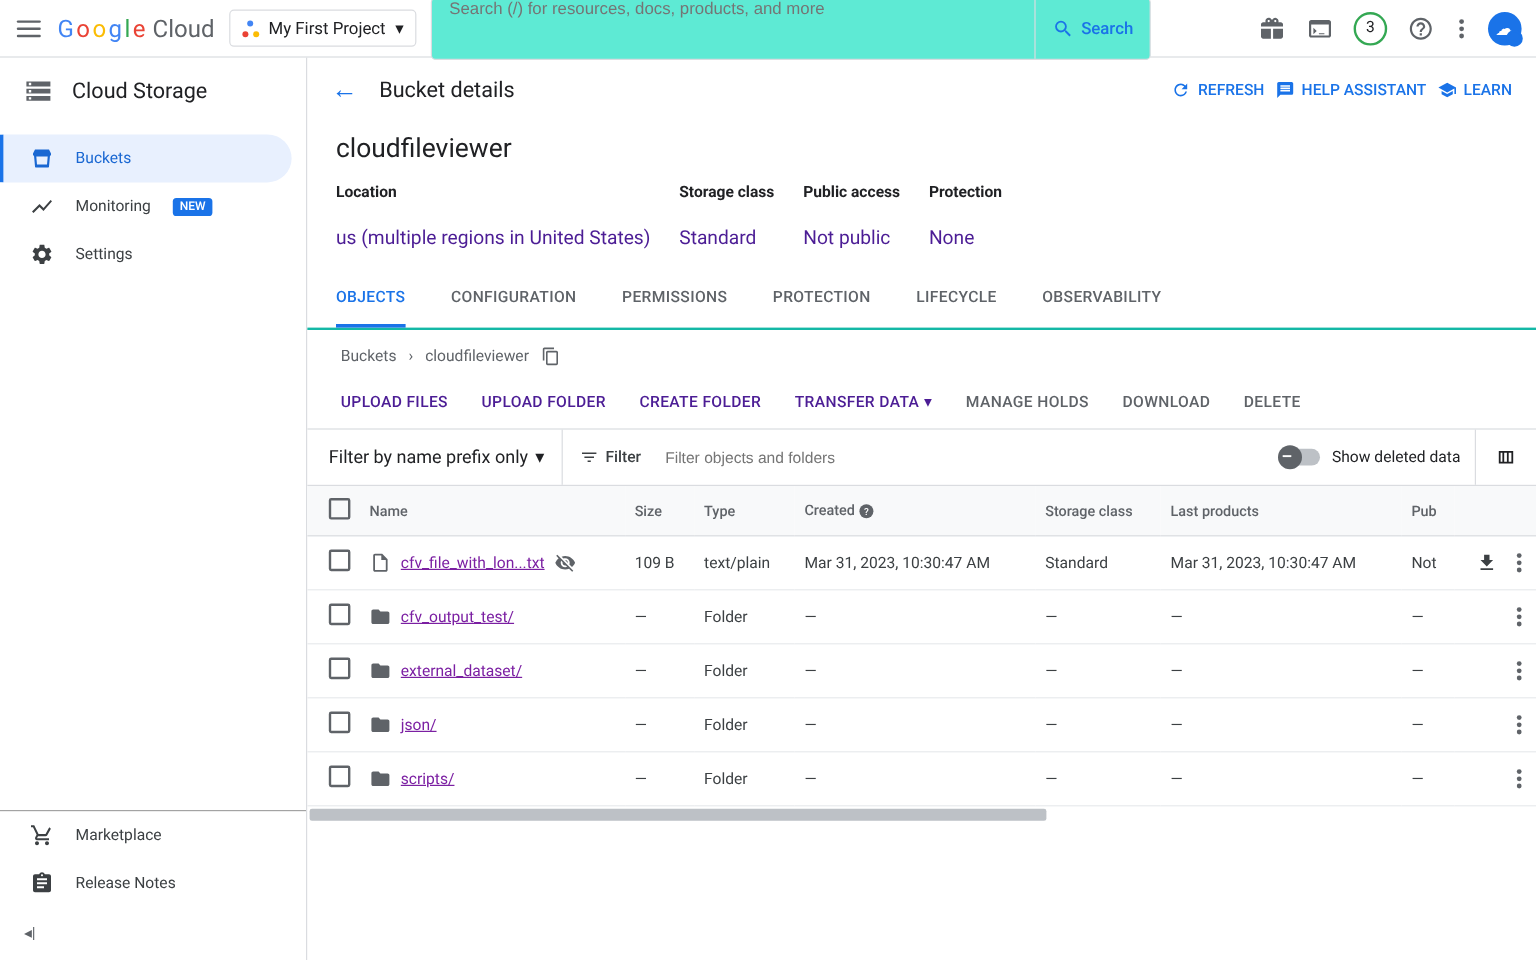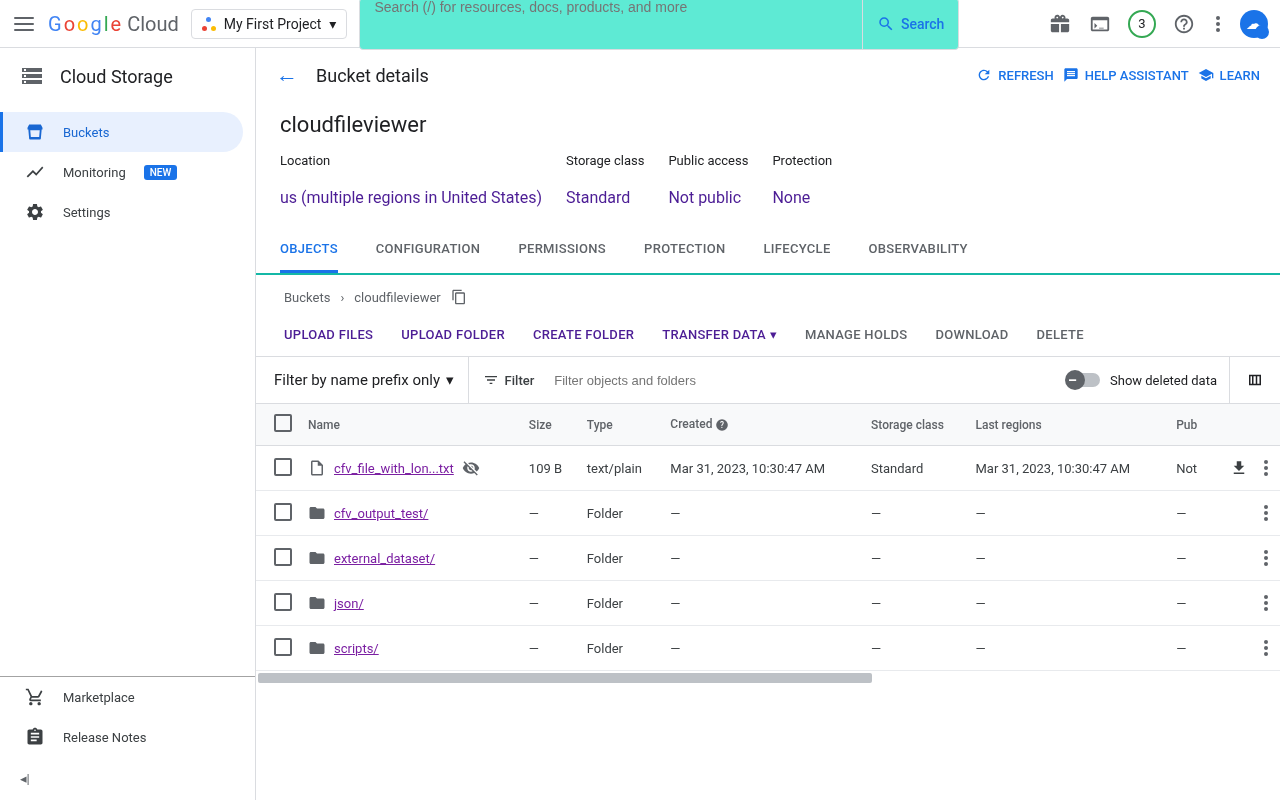--- a/index.html
+++ b/index.html
@@ -37,21 +37,21 @@
 .sb-collapse { padding: 14px 20px; cursor: pointer; color: #5f6368; }
 .main { flex: 1; overflow: auto; position: relative; }
 .page-header { display: flex; align-items: center; padding: 14px 20px; gap: 18px; }
 .back-arrow { color: #1a73e8; cursor: pointer; font-size: 22px; }
 .page-title { font-size: 18px; font-weight: 400; }
 .page-actions { margin-left: auto; display: flex; gap: 9px; }
 .action-link { display: flex; align-items: center; gap: 6px; color: #1a73e8; font-size: 13px; font-weight: 500; cursor: pointer; }
 .bucket-info { padding: 10px 24px 20px; }
 .bucket-name { font-size: 22px; font-weight: 400; margin-bottom: 16px; }
 .info-row { display: flex; gap: 24px; }
-.info-col .lbl { font-size: 13px; font-weight: 400; color: #202124; }
+.info-col .lbl { font-size: 13px; font-weight: 700; color: #202124; }
 .info-col .val { font-size: 16px; color: #4c1d95; margin-top: 20px; }
 .tabs { display: flex; border-bottom: 2px solid #14b8a6; padding: 0 24px; gap: 38px; }
 .tab { padding: 14px 0; font-size: 13px; font-weight: 500; color: #5f6368; cursor: pointer; border-bottom: 3px solid transparent; letter-spacing: 0.3px;}
 .tab.active { color: #1a73e8; border-bottom-color: #1a73e8; }
 .breadcrumb { display: flex; align-items: center; gap: 10px; padding: 14px 28px; font-size: 13px; color: #5f6368; }
 .breadcrumb .crumb { cursor: pointer; }
 .breadcrumb .sep { color: #5f6368; }
 .toolbar { display: flex; gap: 28px; padding: 8px 28px 14px; }
 .tb-btn { color: #4c1d95; font-size: 13px; font-weight: 500; cursor: pointer; letter-spacing: 0.3px; display:flex; align-items:center; gap:4px;}
 .tb-btn.muted { color: #5f6368; }
@@ -295,21 +295,21 @@
           <tr id="thead-row">
             <th><span class="chk"></span></th>
             <th>Name</th>
             <th>Size</th>
             <th>Type</th>
             <th>Created <svg width="14" height="14" viewBox="0 0 24 24" style="vertical-align:middle">
                 <circle cx="12" cy="12" r="10" fill="#5f6368"></circle>
                 <text x="12" y="17" text-anchor="middle" fill="#fff" font-size="14">?</text>
               </svg></th>
             <th>Storage class</th>
-            <th>Last regions</th>
+            <th>Last products</th>
             <th>Pub</th>
             <th></th>
           </tr>
         </thead>
       <tbody id="tbody">
           <tr>
     <td><span class="chk"></span></td>
     <td>
               <div class="name-cell">
                 <svg class="file-icon" viewBox="0 0 24 24">

